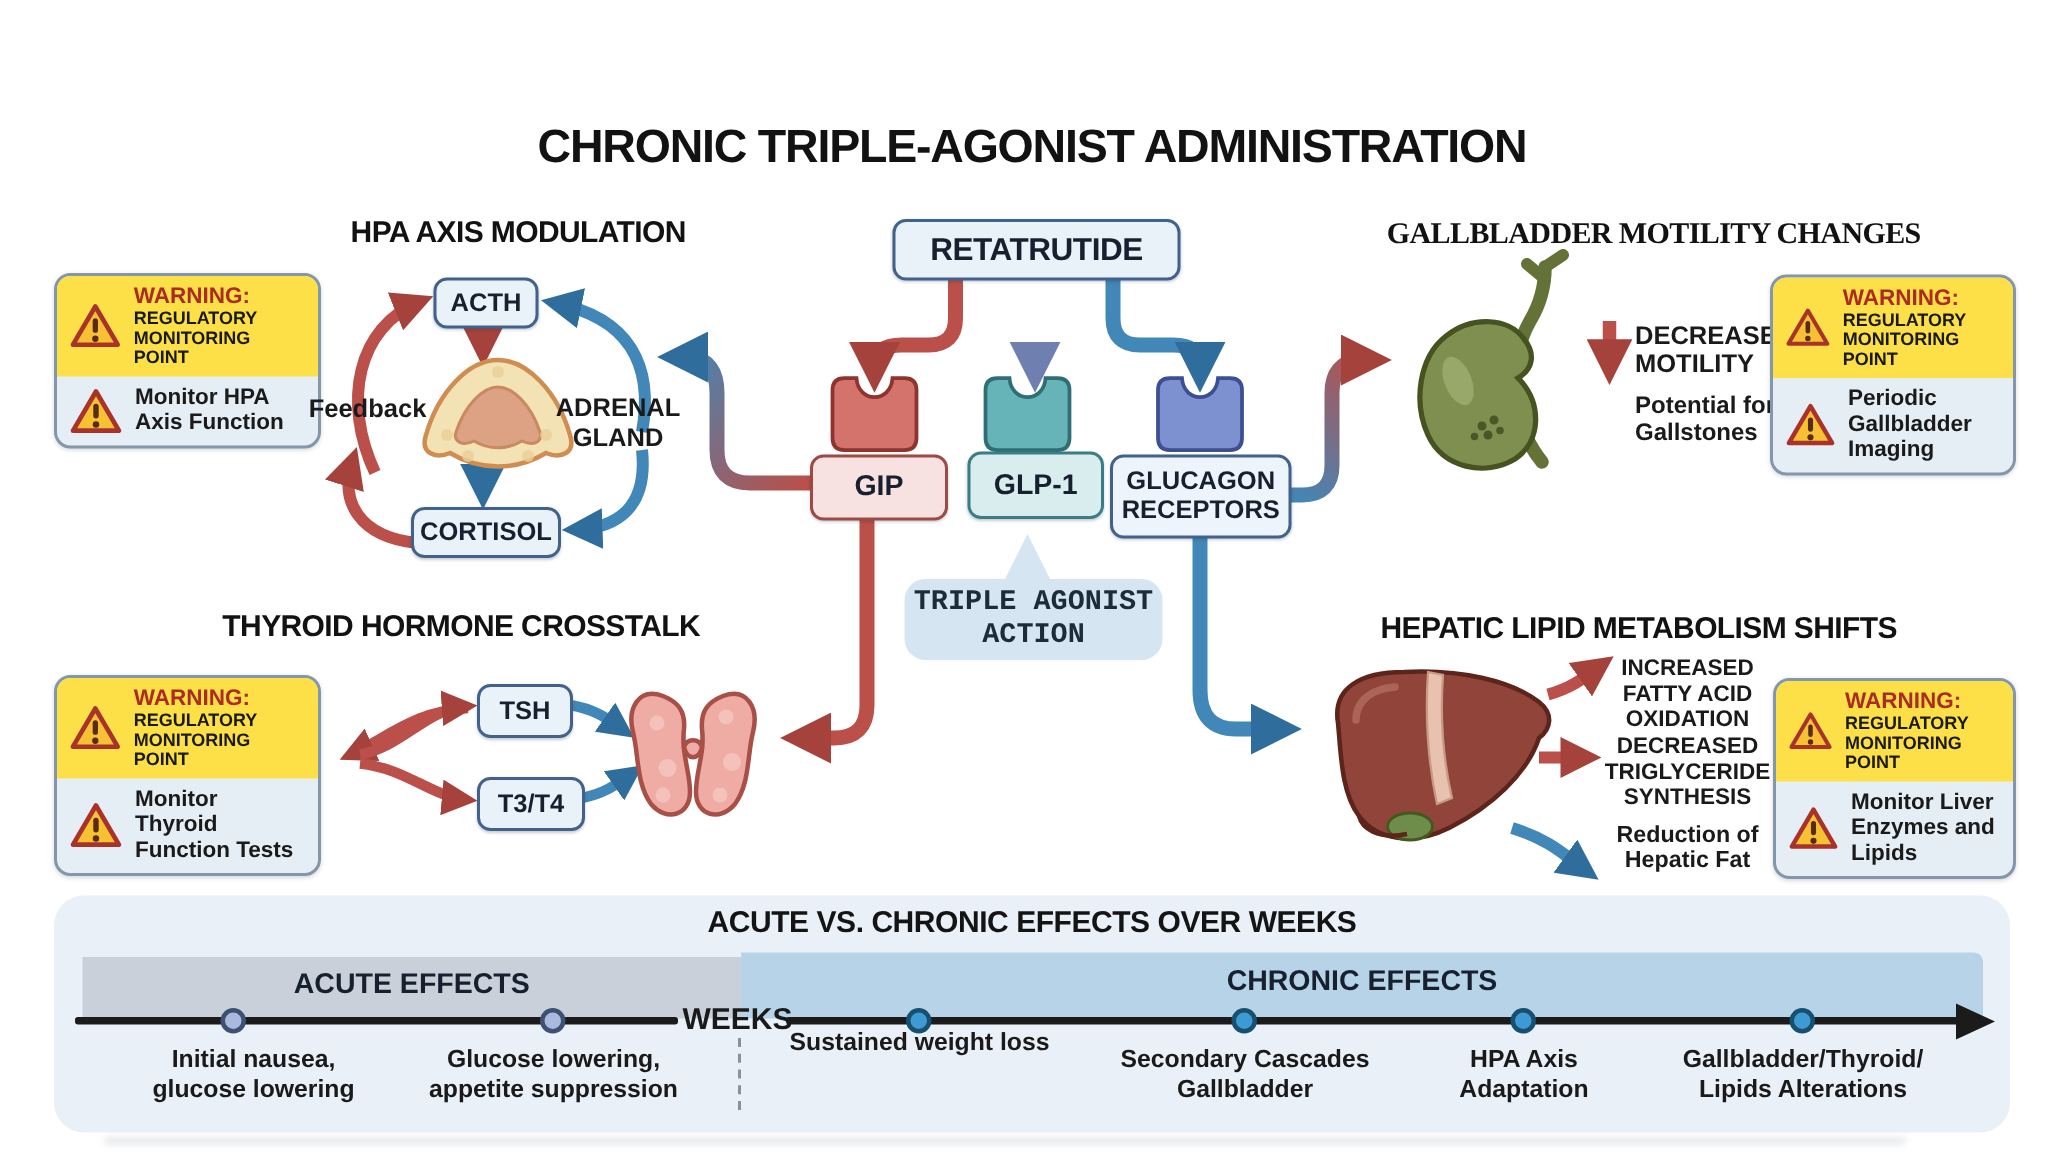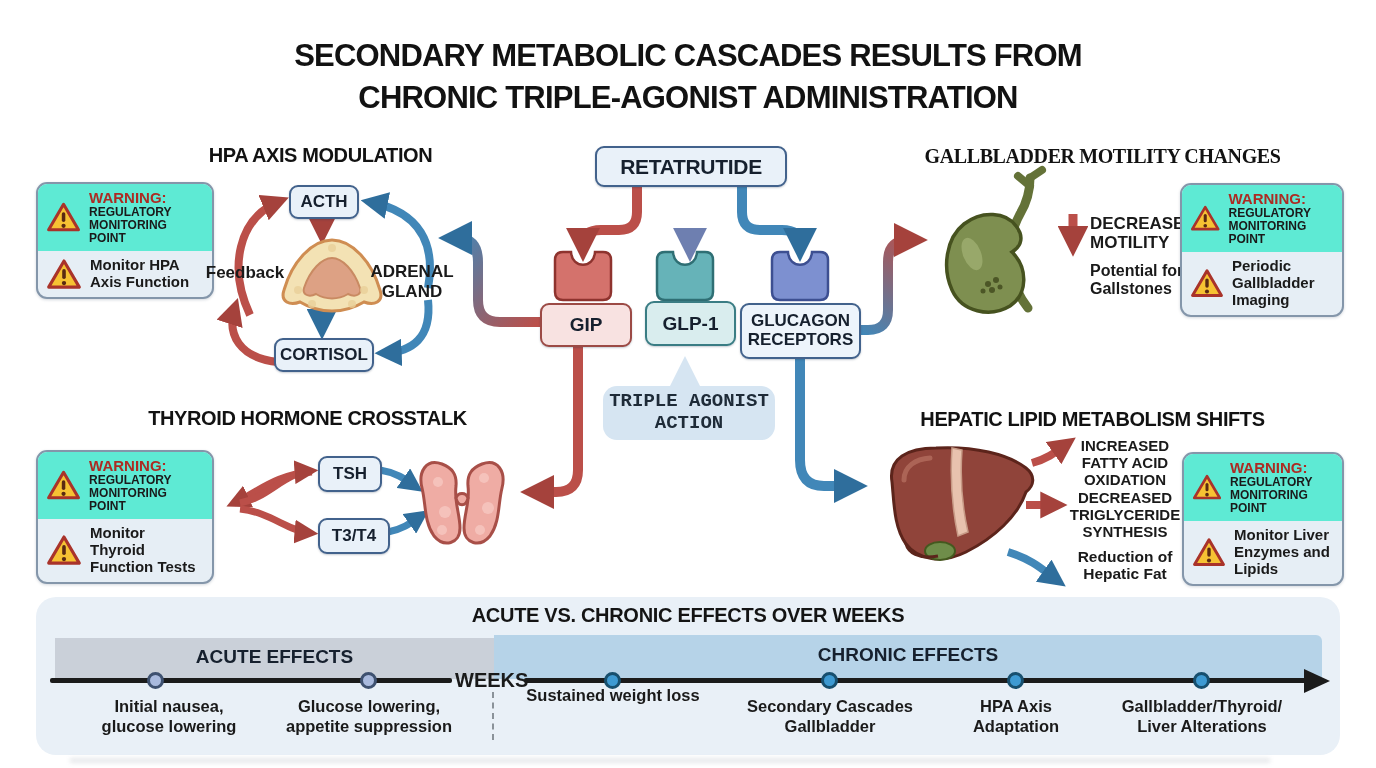--- a/index.html
+++ b/index.html
@@ -10,21 +10,21 @@
   .ctr{text-align:center;}
   .main-title{width:1376px;text-align:center;font-size:31px;font-weight:bold;letter-spacing:-0.8px;color:#121212;line-height:1.32;}
   .sec-head{font-size:20px;font-weight:bold;letter-spacing:-0.4px;color:#121212;text-align:center;}
   .node{position:absolute;display:flex;align-items:center;justify-content:center;
         background:#e9f1f9;border:2.5px solid #42628c;border-radius:9px;
         font-weight:bold;color:#16202e;box-shadow:0 1px 2px rgba(30,50,80,.25);}
   .lbl{font-weight:bold;color:#1a1a1a;}
   .warnbox{position:absolute;border:2px solid #8496aa;border-radius:11px;overflow:hidden;
            background:#e6eef5;box-shadow:0 1px 3px rgba(40,60,90,.2);}
   .warn-row{display:flex;align-items:center;gap:8px;padding:6px 8px;}
-  .warn-top{background:#5eead4;}
+  .warn-top{background:#fde047;}
   .warn-title{color:#ac2b23;font-size:15px;font-weight:bold;line-height:1.05;}
   .warn-sub{color:#1a1a1a;font-size:12px;font-weight:bold;line-height:1.1;}
   .warn-advice{color:#1a1a1a;font-size:15px;font-weight:bold;line-height:1.12;}
   .bubble{position:absolute;background:#d6e5f2;border-radius:14px;display:flex;align-items:center;justify-content:center;
           font-size:19px;font-weight:bold;color:#1e2b38;text-align:center;line-height:1.15;font-family:Liberation Mono, monospace;}
   .bubble-tail{position:absolute;width:0;height:0;border-left:17px solid transparent;border-right:17px solid transparent;
                border-bottom:34px solid #d6e5f2;}
   .panel{position:absolute;background:#e9f0f7;border-radius:20px;}
   .band{position:absolute;}
   .band-label{font-size:19px;font-weight:bold;color:#16202e;text-align:center;}
@@ -38,21 +38,20 @@
   .weeks{position:absolute;font-size:20px;font-weight:bold;color:#1a1a1a;}
   .dash-div{position:absolute;border-left:2px dashed #8a9299;}
   .effect-txt{font-weight:bold;color:#1a1a1a;line-height:1.12;}
   .smudge{position:absolute;left:70px;top:758px;width:1200px;height:5px;background:#c9ced4;opacity:.45;filter:blur(2px);}
 </style>
 </head>
 <body>
 
 <div class="canvas">
 
-  <div class="abs main-title" style="top:36px;left:0;">SECONDARY METABOLIC CASCADES RESULTS FROM</div>
   <div class="abs main-title" style="top:78px;left:0;">CHRONIC TRIPLE-AGONIST ADMINISTRATION</div>
 
   <svg class="abs" style="left:0;top:0;" width="1376" height="768" viewBox="0 0 1376 768">
     <defs>
       <marker id="hred" viewBox="0 0 10 10" refX="6.5" refY="5" markerWidth="3.4" markerHeight="3.4" orient="auto">
         <path d="M0,0 L10,5 L0,10 Z" fill="#a5423c"></path>
       </marker>
       <marker id="hblue" viewBox="0 0 10 10" refX="6.5" refY="5" markerWidth="3.4" markerHeight="3.4" orient="auto">
         <path d="M0,0 L10,5 L0,10 Z" fill="#2f6e9c"></path>
       </marker>
@@ -162,21 +161,21 @@
 
     <g transform="translate(878,438)">
       <path d="M 14 44 C 10 20 30 10 58 10 C 96 8 130 16 148 30 C 158 38 156 48 148 54 C 140 78 116 100 88 114 C 64 126 40 122 28 106 C 16 90 16 64 14 44 Z" fill="#90443a" stroke="#5c241b" stroke-width="3"></path>
       <ellipse cx="62" cy="113" rx="15" ry="9" fill="#6f8d4a" stroke="#44591f" stroke-width="2"></ellipse>
       <path d="M 60 118 C 40 122 30 114 28 106" fill="none" stroke="#5c241b" stroke-width="3"></path>
       <path d="M 74 10 C 72 40 74 70 80 98 L 90 94 C 84 68 82 40 84 12 Z" fill="#e8c2ae" stroke="#c79a86" stroke-width="1.5"></path>
       <path d="M 26 42 C 26 28 38 21 52 20" fill="none" stroke="#b26a5c" stroke-width="5" stroke-linecap="round" opacity=".85"></path>
     </g>
   </svg>
 
-  <div class="abs sec-head" style="left:148px;top:144px;width:345px;">HPA AXIS MODULATION</div>
+  <div class="abs sec-head" style="left:173px;top:144px;width:345px;">HPA AXIS MODULATION</div>
 
   <div class="warnbox" style="left:36px;top:182px;width:174px;">
     <div class="warn-row warn-top">
       <svg viewBox="0 0 40 36" width="36" height="33">
           <path d="M20 3 L37 32 H3 Z" fill="#f6c233" stroke="#a9332a" stroke-width="3.5" stroke-linejoin="round"></path>
           <rect x="18" y="12" width="4" height="11" rx="2" fill="#5a2a12"></rect>
           <circle cx="20" cy="27.5" r="2.4" fill="#5a2a12"></circle>
         </svg>
       <div>
         <div class="warn-title">WARNING:</div>
@@ -330,17 +329,17 @@
     <div class="milestone pre" style="left:28px;top:99px;">Initial nausea,
 glucose lowering</div>
     <div class="milestone pre" style="left:228px;top:99px;">Glucose lowering,
 appetite suppression</div>
     <div class="milestone pre" style="left:472px;top:88px;">Sustained weight loss</div>
     <div class="milestone pre" style="left:689px;top:99px;">Secondary Cascades
 Gallbladder</div>
     <div class="milestone pre" style="left:875px;top:99px;">HPA Axis
 Adaptation</div>
     <div class="milestone pre" style="left:1061px;top:99px;">Gallbladder/Thyroid/
-Liver Alterations</div>
+Lipids Alterations</div>
   </div>
 
   <div class="smudge"></div>
 </div>
 
 </body></html>

